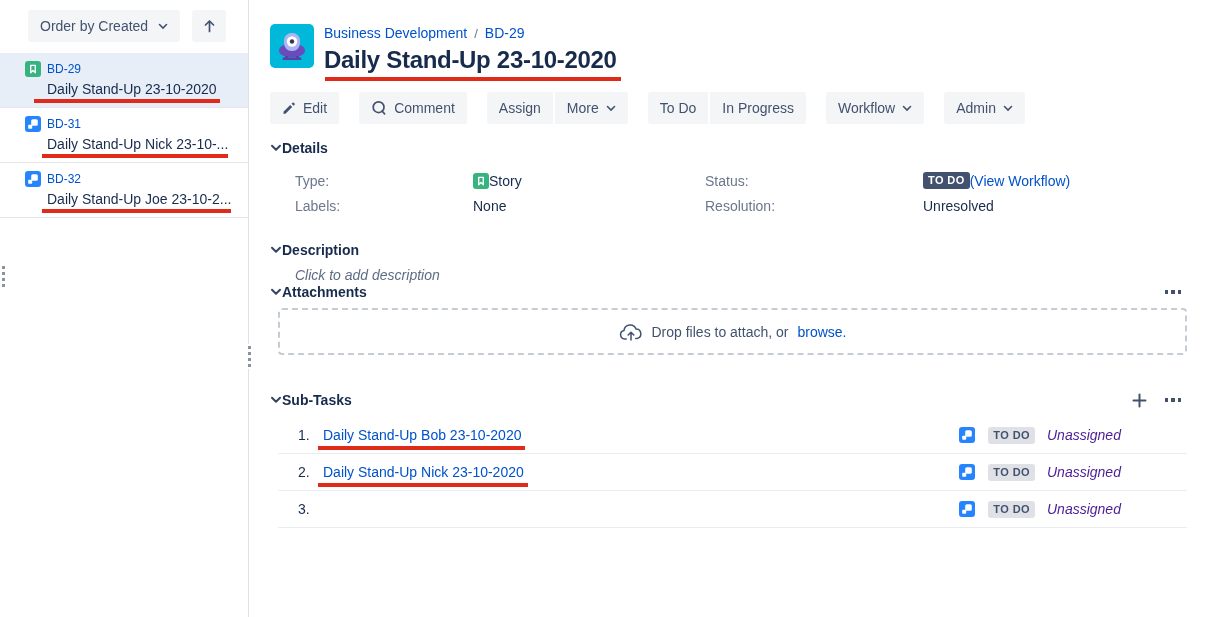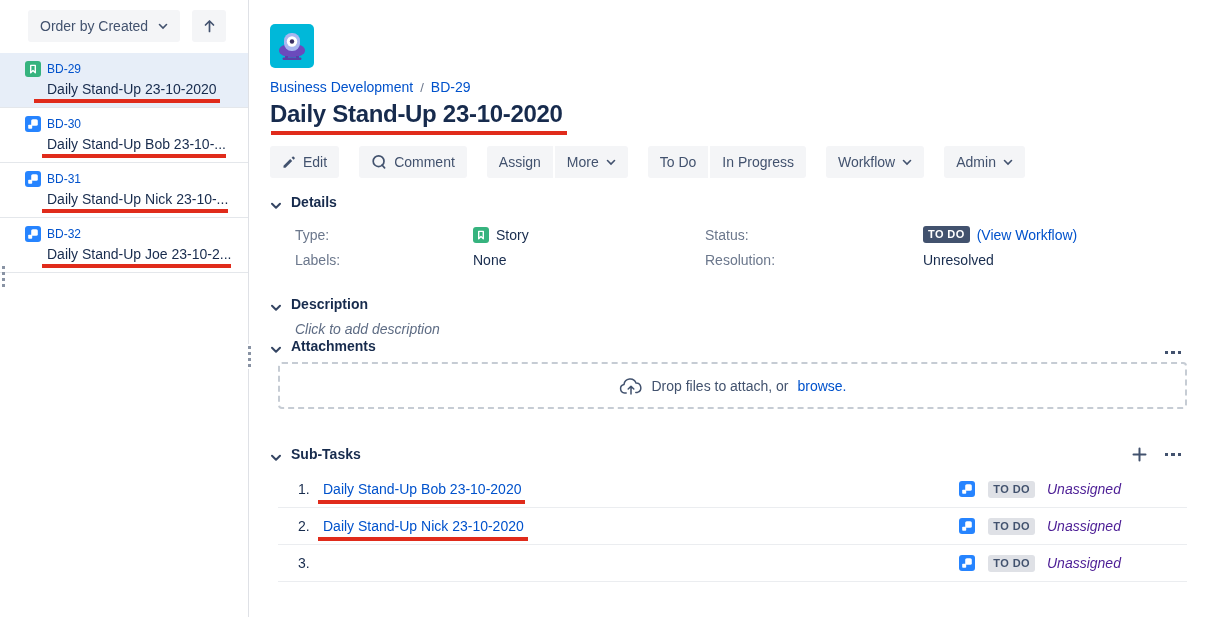--- a/index.html
+++ b/index.html
@@ -32,53 +32,53 @@
   .u-title { left:1px;   right:-4px; bottom:-6px; }
   .u-st    { left:-5px;  right:-4px; bottom:-7px; }
 
   .dots { display:flex; flex-direction:column; gap:3px; cursor:grab; }
   .dots i { width:3px; height:3px; background:#8993a4; display:block; }
   .left-handle { position:absolute; left:2px; top:266px; }
   .divider-handle { position:absolute; left:246px; top:344px; z-index:3; background:#fff; padding:2px 2px; }
 
   
   .main { position:absolute; left:250px; top:0; width:955px; height:617px; padding:24px 18px 0 20px; }
-  .issue-header { display:flex; gap:10px;flex-direction:column; }
+  .issue-header { display:flex; gap:10px; }
   .avatar { flex:0 0 44px; height:44px; }
   .bcrumb { font-size:14px; line-height:17px; display:flex; align-items:center; margin-top:1px; }
   .bcrumb .sep { color:#6b778c; padding:0 7px; font-size:13px; }
   .title-wrap { margin-top:3px; }
   .page-title { font-size:24px; font-weight:600; color:#172b4d; line-height:30px;
                 letter-spacing:-0.3px; white-space:nowrap; }
 
   .toolbar { display:flex; gap:20px; margin-top:17px; }
   .btn { height:32px; background:#f4f5f7; border:none; border-radius:3px; padding:0 12px;
          font-size:14px; color:#42526e; font-family:inherit; display:inline-flex;
          align-items:center; gap:7px; cursor:pointer; white-space:nowrap; }
   .btn-group { display:inline-flex; }
   .btn-group .btn { border-radius:0; }
   .btn-group .btn:first-child { border-top-left-radius:3px; border-bottom-left-radius:3px; }
   .btn-group .btn:last-child  { border-top-right-radius:3px; border-bottom-right-radius:3px; border-left:2px solid #fff; }
 
-  .section-head { display:flex; align-items:flex-end; gap:9px; }
+  .section-head { display:flex; align-items:center; }
   .section-title { font-size:14px; font-weight:700; color:#172b4d; line-height:16px; }
   .head-actions { margin-left:auto; display:flex; align-items:center; gap:18px; padding-right:6px; }
   .sec-details { margin-top:16px; }
   .sec-desc    { margin-top:24px; }
   .sec-att     { }
   .sec-sub     { margin-top:37px; }
 
   .details-body { display:flex; margin:12px 0 0 25px; }
   .dcol-left  { width:410px; }
   .dcol-right { flex:1; }
   .prop { display:flex; align-items:center; min-height:25px; font-size:14px; }
   .prop-label { color:#6b778c; }
   .dcol-left  .prop-label { width:150px; }
   .dcol-right .prop-label { width:190px; }
-  .prop-value { display:flex; align-items:flex-end; gap:7px; color:#172b4d;padding-left:28px; }
+  .prop-value { display:flex; align-items:flex-end; color:#172b4d;padding-left:28px; }
 
   .badge { font-size:11px; font-weight:700; border-radius:3px; padding:2px 5px;
            letter-spacing:0.4px; line-height:13px; display:inline-block; }
   .badge-dark  { background:#42526e; color:#fff; }
   .badge-light { background:#dfe1e6; color:#42526e; }
 
   .desc-placeholder { margin:9px 0 0 25px; font-size:14px; font-style:italic;
                       color:#5e6c84; cursor:pointer; display:inline-block; }
 
   .dropzone { margin:8px 0 0 8px; height:47px; border:2px dashed #c6ccd4; border-radius:4px;
@@ -121,31 +121,20 @@
       <div class="issue-top">
         <svg width="16" height="16" viewBox="0 0 16 16">
             <rect width="16" height="16" rx="3" fill="#36b37e"></rect>
             <path d="M5.7 4.4h4.6v7.3L8 9.6l-2.3 2.1z" fill="none" stroke="#fff" stroke-width="1.4" stroke-linejoin="round"></path>
           </svg>
         <span class="issue-key">BD-29</span>
       </div>
       <div class="issue-summary-row"><span class="uwrap"><span class="issue-summary">Daily Stand-Up 23-10-2020</span><i class="red-underline u-item0"></i></span></div>
     </div>
 
-    <div class="issue-item">
-      <div class="issue-top">
-        <svg width="16" height="16" viewBox="0 0 16 16">
-            <rect width="16" height="16" rx="3" fill="#2684ff"></rect>
-            <rect x="6.2" y="3.2" width="6.6" height="6.6" rx="1.6" fill="#fff"></rect>
-            <rect x="3.2" y="8.8" width="4" height="4" rx="0.8" fill="#fff"></rect>
-          </svg>
-        <span class="issue-key">BD-30</span>
-      </div>
-      <div class="issue-summary-row"><span class="uwrap"><span class="issue-summary">Daily Stand-Up Bob 23-10-...</span><i class="red-underline u-item"></i></span></div>
-    </div>
 
     <div class="issue-item">
       <div class="issue-top">
         <svg width="16" height="16" viewBox="0 0 16 16">
             <rect width="16" height="16" rx="3" fill="#2684ff"></rect>
             <rect x="6.2" y="3.2" width="6.6" height="6.6" rx="1.6" fill="#fff"></rect>
             <rect x="3.2" y="8.8" width="4" height="4" rx="0.8" fill="#fff"></rect>
           </svg>
         <span class="issue-key">BD-31</span>
       </div>

